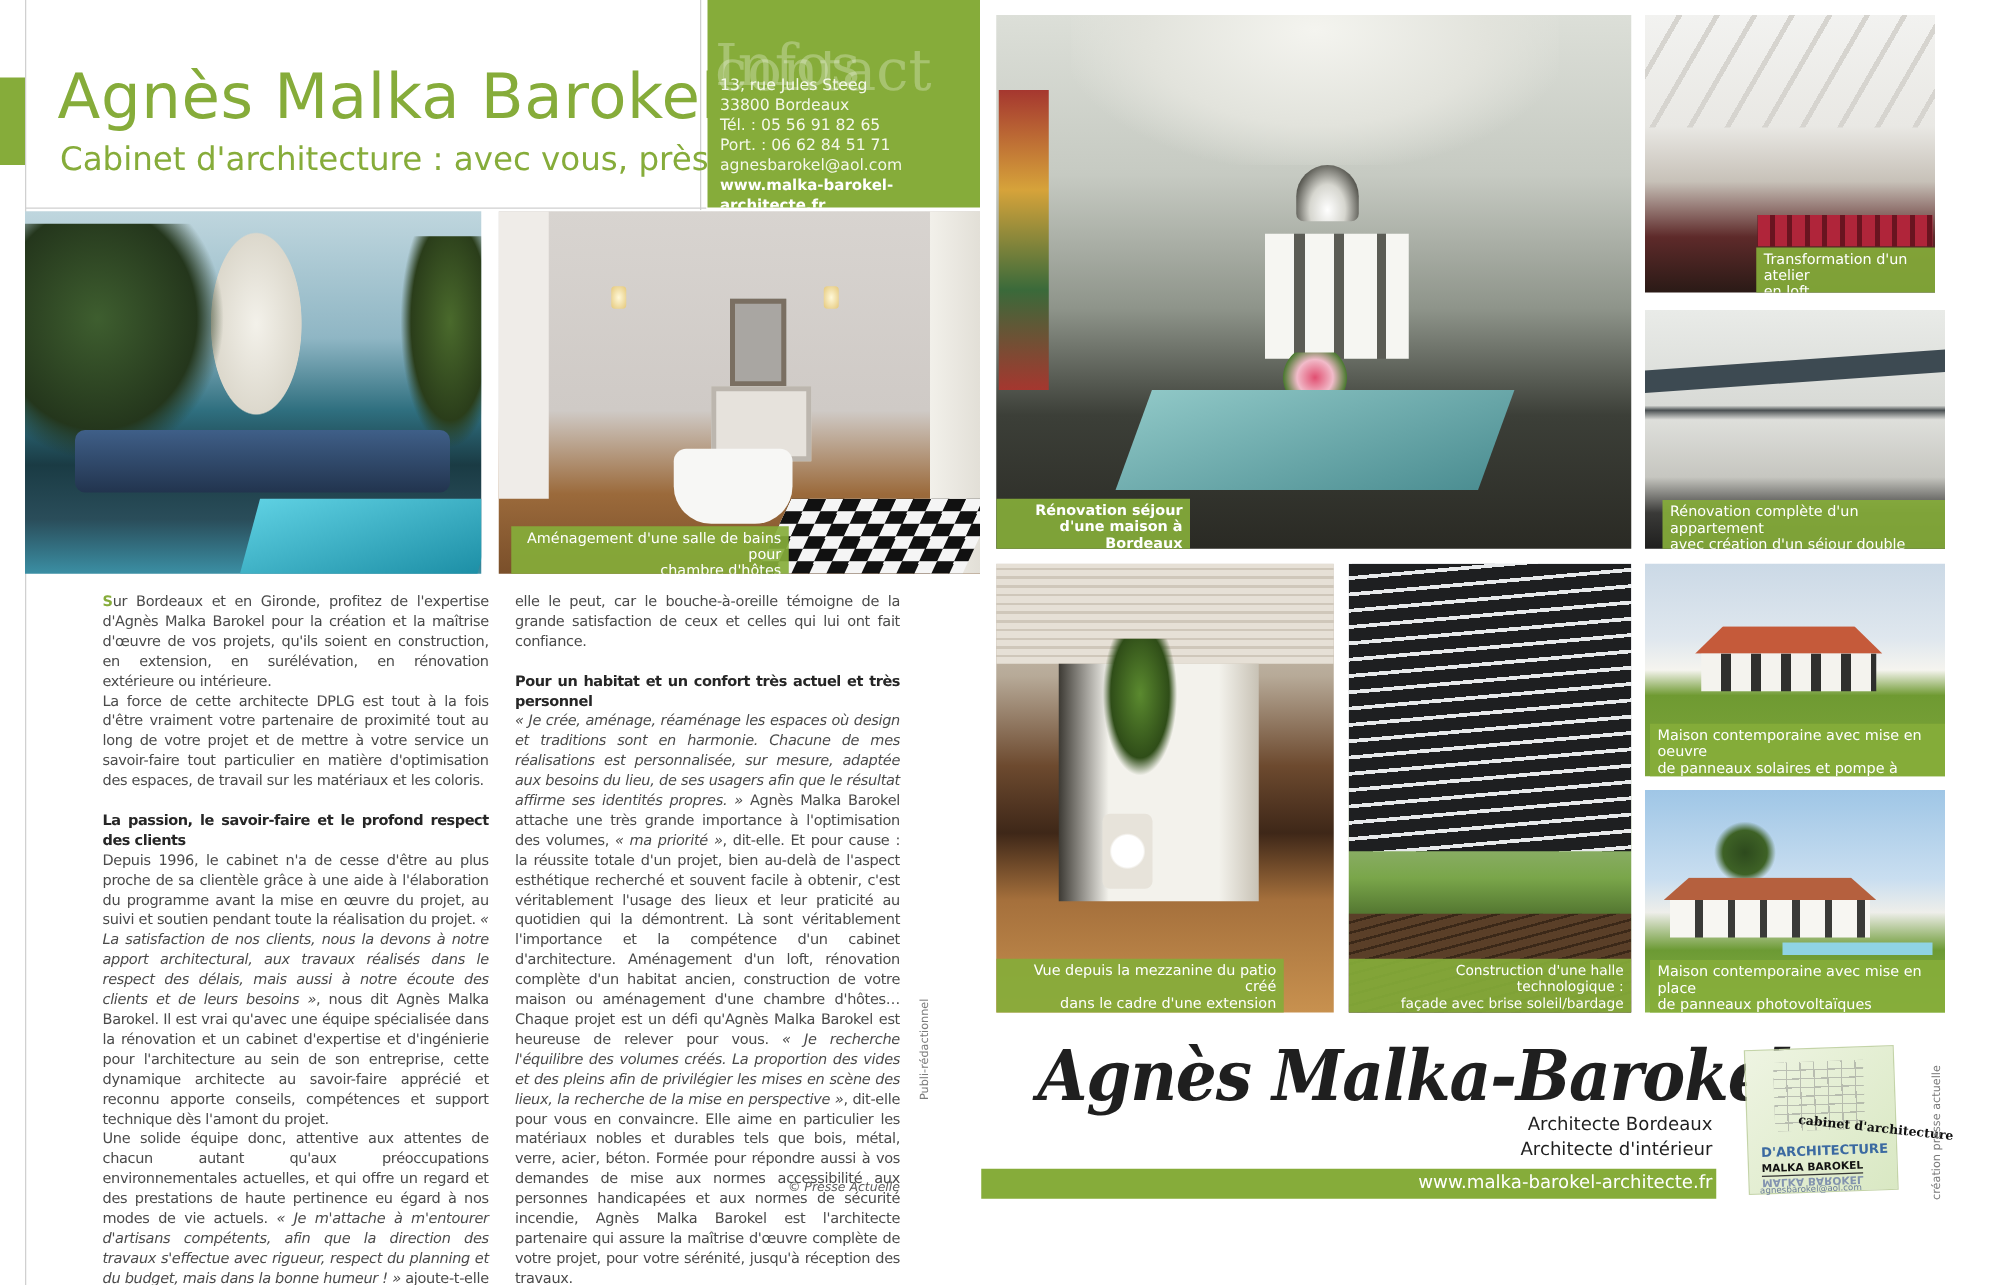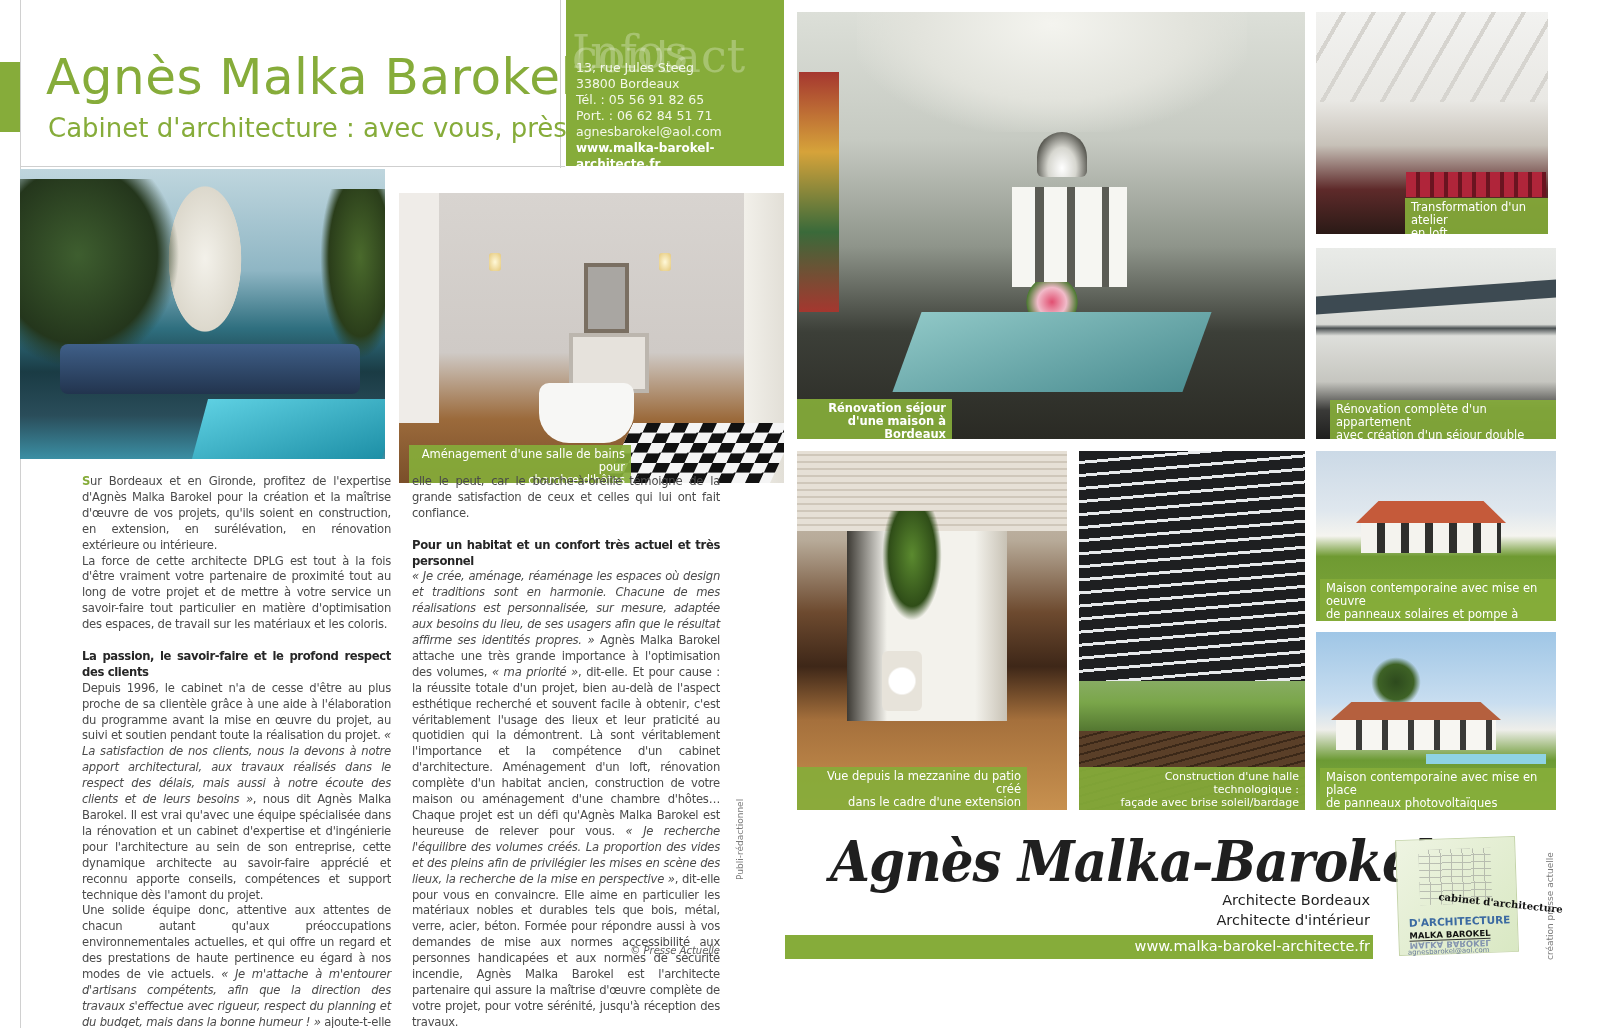--- a/index.html
+++ b/index.html
@@ -35,21 +35,21 @@
     background:
       radial-gradient(ellipse 60px 120px at 185px 90px, #f3f1ea 0%, #dcd8cc 60%, transparent 61%),
       linear-gradient(180deg, #bfd6de 0%, #8fb6c4 35%, #2f6f7f 55%, #1a3b44 70%, #2a4d5a 85%, #3b8fa4 100%);
   }
   .p-pool .palm { position:absolute; left:-10px; top:10px; width:170px; height:190px; background: radial-gradient(ellipse at 40% 40%, #3e5e2f 0%, #24361c 55%, transparent 70%); }
   .p-pool .palm2 { position:absolute; left:300px; top:20px; width:80px; height:170px; background: radial-gradient(ellipse at 50% 40%, #4a6a2c 0%, #2a3d1a 55%, transparent 70%); }
   .p-pool .table { position:absolute; left:180px; top:230px; width:190px; height:60px; background: linear-gradient(160deg, #5ed0e2, #1d8fa6); transform: skewX(-15deg); }
   .p-pool .sofa { position:absolute; left:40px; top:175px; width:300px; height:50px; background: linear-gradient(180deg,#3f5f88,#22344e); border-radius: 8px; }
 
   .p-bath { left: 399px; top: 169px; width: 385px; height: 290px;
-    background: linear-gradient(180deg, #d8d4d0 0%, #cfcac6 55%, #9b6a3b 78%, #7a4f2a 100%); margin-top: 24px; }
+    background: linear-gradient(180deg, #d8d4d0 0%, #cfcac6 55%, #9b6a3b 78%, #7a4f2a 100%); }
   .p-bath .wall-l { position:absolute; left:0; top:0; width:40px; height:230px; background:#efece8; }
   .p-bath .window { position:absolute; right:0; top:0; width:40px; height:290px; background: linear-gradient(90deg,#f2f0ea,#e2dfd7); }
   .p-bath .fireplace { position:absolute; left:170px; top:140px; width:80px; height:60px; background:#e6e2dc; border:4px solid #bcb6ae; }
   .p-bath .mirror { position:absolute; left:185px; top:70px; width:45px; height:70px; background:#a9a6a2; border:4px solid #7a6f62; }
   .p-bath .tub { position:absolute; left:140px; top:190px; width:95px; height:60px; background:#f7f7f5; border-radius: 10px 10px 30px 30px; }
   .p-bath .checker { position:absolute; left:220px; top:230px; width:165px; height:60px;
      background: repeating-conic-gradient(#111 0% 25%, #f5f5f5 0% 50%) 0 0/28px 20px; transform: skewX(-25deg); }
   .p-bath .lamp1, .p-bath .lamp2 { position:absolute; top:60px; width:12px; height:18px; background: radial-gradient(#fff8d8,#e4c779); border-radius:3px; }
   .p-bath .lamp1 { left:90px; } .p-bath .lamp2 { left:260px; }
 

